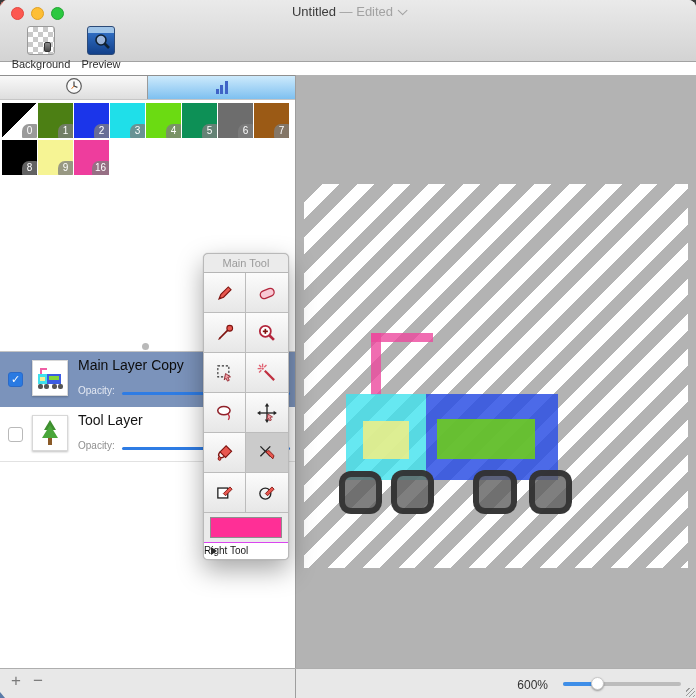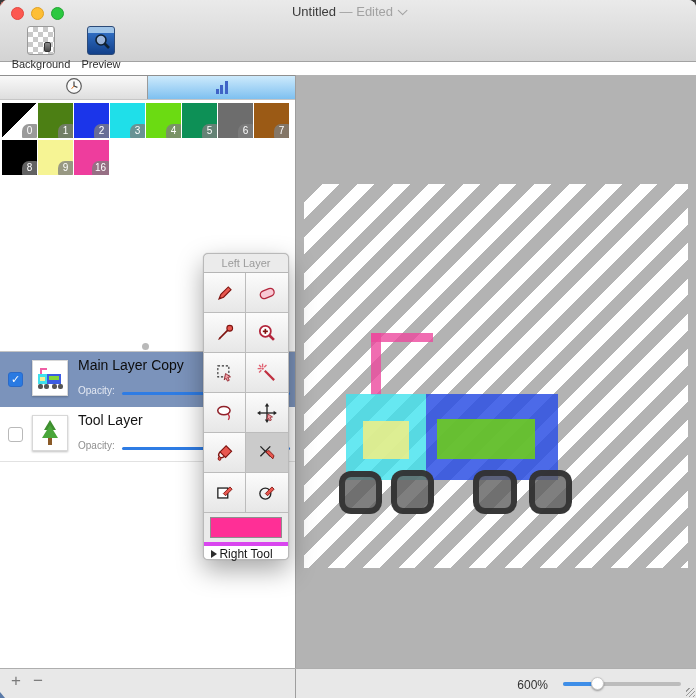--- a/index.html
+++ b/index.html
@@ -124,22 +124,22 @@
     background:linear-gradient(#fbfbfb,#e7e7e7);
     border-bottom:1px solid #bcbcbc; cursor:pointer;
   }
   .tool-cell:nth-child(odd) { border-right:1px solid #bcbcbc; }
   .tool-cell.selected { background:#cbcbcb; }
   .tool-icon { width:22px; height:22px; }
   .tool-icon svg { width:22px; height:22px; display:block; }
   #color-well-section { padding:4px 6px; }
   #current-color-well { height:21px; border:1px solid #8e8e8e; cursor:pointer; }
   #right-tool-bar {
-    position:relative; height:17px; background:#fff; border-top:4px solid #d946ef;
-    border-radius:0 0 4px 4px; text-align:center; font-size:12px; color:#161616;
+    position:relative; height:17px; background:#fff; border-top:1px solid #d946ef;
+    border-radius:0 0 4px 4px; text-align:left; font-size:10px; color:#161616;
     line-height:16px; cursor:pointer;
   }
   .disclosure-triangle {
     position:absolute; left:7px; top:4px; width:0; height:0;
     border-left:6px solid #2c2c2c; border-top:4px solid transparent; border-bottom:4px solid transparent;
   }
   
   #artwork {
     position:absolute; left:8px; top:109px; width:384px; height:384px; overflow:hidden;
     background:repeating-linear-gradient(135deg,#b3b3b3 0 13px,#ffffff 13px 25px);
@@ -298,21 +298,21 @@
           <polygon points="17,9 9,22 25,22" fill="#4aa63a"></polygon>
           <rect x="15" y="22" width="4" height="7" fill="#8a5a28"></rect>
         </svg>
       </span>
       <span class="layer-name">Tool Layer</span>
       <span class="opacity-label">Opacity:</span>
       <span class="opacity-slider"></span>
     </div>
 
     <div id="tool-palette">
-      <div class="palette-title">Left Layer</div>
+      <div class="palette-title">Main Tool</div>
       <div id="tool-grid">
           <div class="tool-cell">
             <span class="tool-icon">
               <svg viewBox="0 0 20 20">
                 <path d="M4.5 15.5 L6.2 11.3 L13 4.5 L15.5 7 L8.7 13.8 Z" fill="#e8574f" stroke="#7e1410" stroke-width="1"></path>
                 <path d="M4.5 15.5 L6.2 13.6 L6.9 14.6 Z" fill="#7e1410"></path>
               </svg>
             </span>
           </div>
           <div class="tool-cell">

